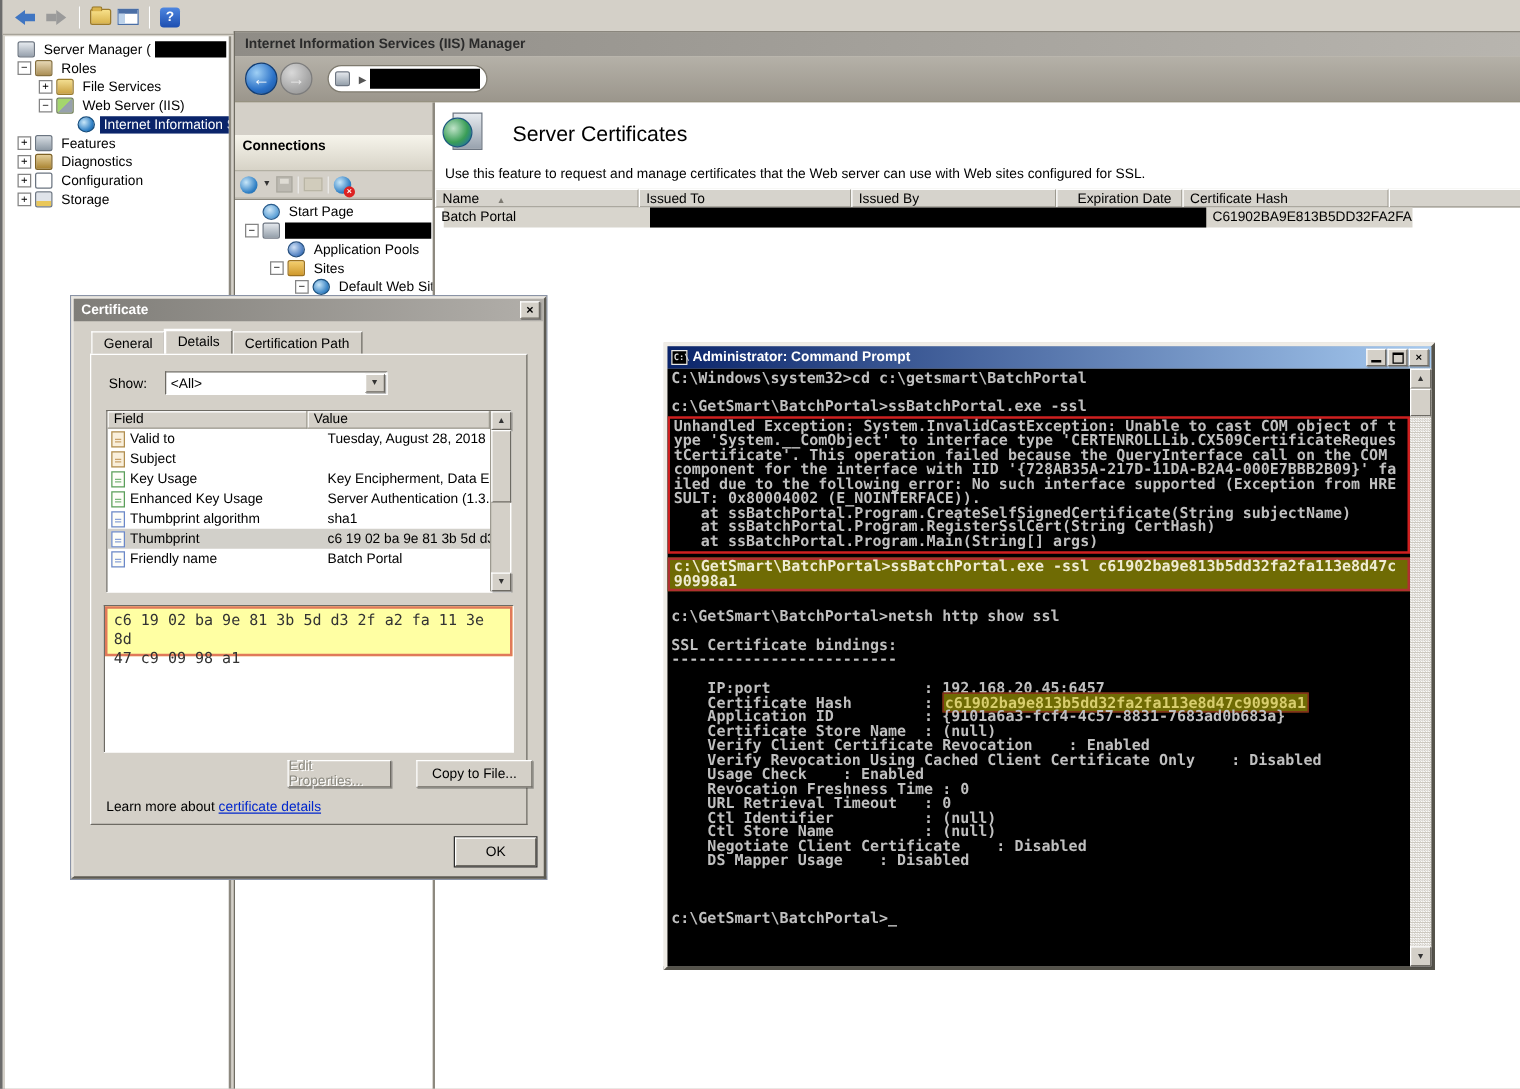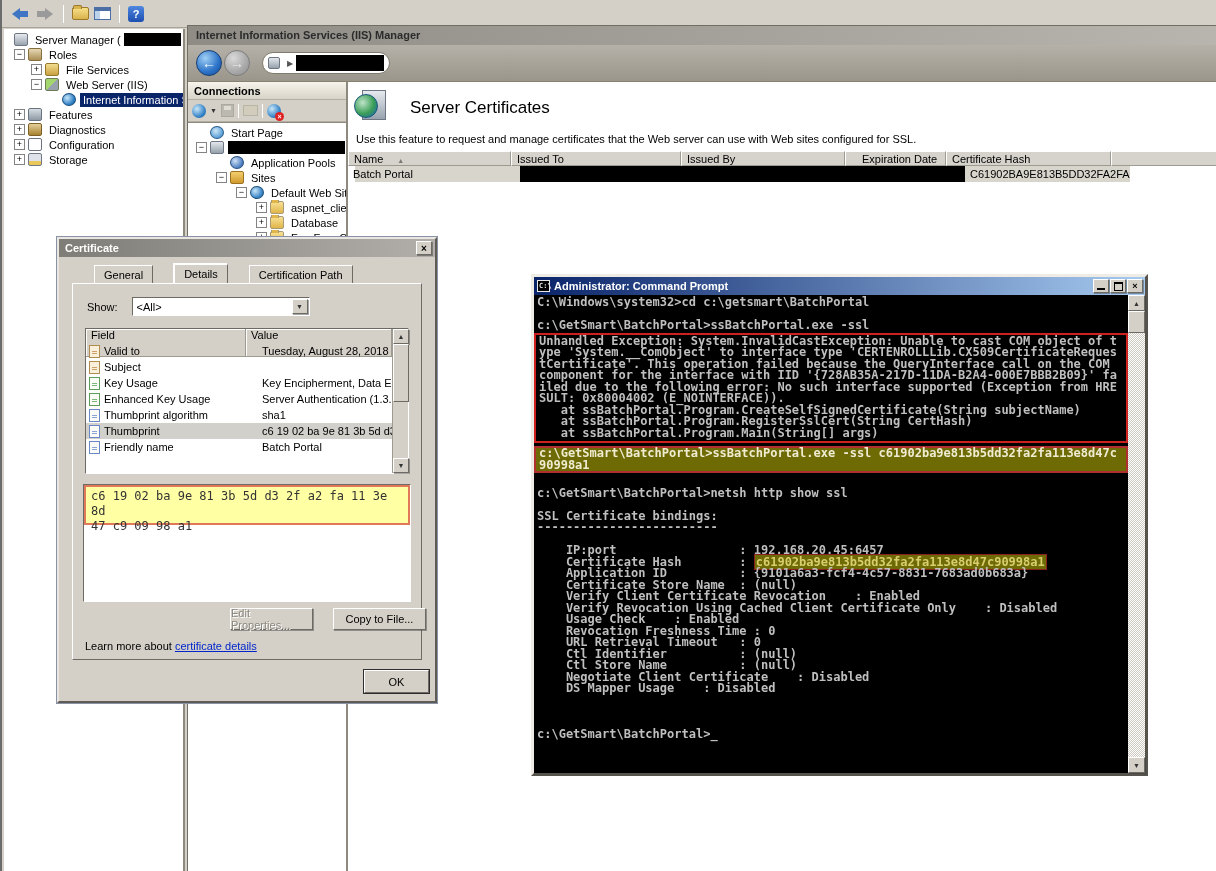--- a/index.html
+++ b/index.html
@@ -71,22 +71,22 @@
   .navcircle { width:26px; height:26px; border-radius:50%; display:flex; align-items:center; justify-content:center;
                font-size:14px; font-weight:bold; margin-right:2px; }
   .nav-back { background:radial-gradient(circle at 35% 30%,#9fd0f5,#2c72c8 60%,#174e96); color:#fff; border:1px solid #123d73; }
   .nav-fwd { background:radial-gradient(circle at 35% 30%,#d9d9d9,#a8a8a8 60%,#8f8f8f); color:#e9e9e9; border:1px solid #7c7c7c; }
   .addrbar { margin-left:10px; width:128px; height:22px; background:#fff; border-radius:11px; border:1px solid #7e7a6e;
              display:flex; align-items:center; padding-left:5px; gap:3px; }
   .addr-caret { font-size:8px; color:#555; }
   .iis-body { position:absolute; left:0; top:56px; right:0; bottom:0; display:flex; }
 
   .conn { width:160px; background:#d4d0c8; border-right:2px solid #8d897f; display:flex; flex-direction:column; }
-  .conn-header { height:18px; background:linear-gradient(#f6f4eb,#d7d3c7); border-bottom:1px solid #b3b0a3;
-                 font-weight:bold; padding:3px 0 0 6px; }
+  .conn-header { height:29px; background:linear-gradient(#f6f4eb,#d7d3c7); border-bottom:1px solid #b3b0a3;
+                 font-weight:bold; padding:3px 0 0 6px;margin-top:26px; }
   .conn-toolbar { height:22px; display:flex; align-items:center; gap:4px; padding-left:4px; border-bottom:1px solid #b3b0a3; }
   .ct-sep { width:1px; height:14px; background:#9a968c; border-right:1px solid #fff; }
   .mini-globe { width:14px; height:14px; border-radius:50%; background:radial-gradient(circle at 35% 35%,#c8e7f9,#2f7fc4 65%,#1a5d96); position:relative; }
   .mini-caret { font-size:7px; color:#333; }
   .mini-floppy { width:13px; height:13px; background:#a9a7a0; border:1px solid #8b897f; position:relative; opacity:.55; }
   .mini-floppy:before { content:""; position:absolute; left:2px; top:1px; right:2px; height:4px; background:#e8e6df; }
   .mini-upfolder { width:15px; height:11px; background:#cfc9b4; border:1px solid #a49f8a; opacity:.55; }
   .badge-x { position:absolute; right:-3px; bottom:-3px; width:9px; height:9px; border-radius:50%; background:#d22;
              color:#fff; font-size:7px; line-height:9px; text-align:center; font-weight:bold; }
   .conn-tree { flex:1; background:#fff; border-top:1px solid #8d897f; padding-top:2px; }
@@ -108,29 +108,29 @@
   .rcell { padding:2px 0 0 5px; white-space:nowrap; overflow:hidden; }
   .rowsel { position:absolute; left:7px; top:0; width:775px; height:16px; background:#d8d5cd; }
 
   
   .cert-dlg { position:absolute; left:55px; top:237px; width:380px; height:466px; background:#d4d0c8;
               border:2px solid; border-color:#e9e6e1 #5d5b53 #5d5b53 #e9e6e1; box-shadow:0 0 0 1px #8a93a6; z-index:5; }
   .dlg-title { height:18px; background:linear-gradient(90deg,#7f7d78,#b2afaa); color:#fff; font-weight:bold;
                display:flex; align-items:center; padding-left:6px; }
   .dlg-close { margin-left:auto; margin-right:3px; width:16px; height:14px; font-size:10px; font-weight:bold; color:#000; }
   .tabs { position:absolute; left:14px; top:24px; display:flex; align-items:flex-end; height:21px; }
-  .tab { padding:3px 9px; border:1px solid; border-color:#fff #6d6a63 #d4d0c8 #fff; background:#d4d0c8; height:19px;margin-left:21px; }
+  .tab { padding:3px 9px; border:1px solid; border-color:#fff #6d6a63 #d4d0c8 #fff; background:#d4d0c8; height:19px; }
   .tab.active { height:21px; border-bottom-color:#d4d0c8; position:relative; top:1px; box-shadow:-1px -1px 0 #fff; }
   .dlg-panel { position:absolute; left:13px; right:13px; top:44px; height:377px; background:#d4d0c8;
                border:1px solid; border-color:#fff #6d6a63 #6d6a63 #fff; }
   .show-row { position:absolute; left:14px; top:13px; display:flex; align-items:center; }
   .show-sel { margin-left:14px; width:178px; height:19px; display:flex; align-items:center; padding-left:4px; position:relative; }
   .sel-btn { position:absolute; right:1px; top:1px; bottom:1px; width:16px; font-size:7px; color:#333; }
   .ftable { position:absolute; left:12px; right:12px; top:44px; height:146px; border:1px solid; border-color:#6d6a63 #fff #fff #6d6a63; background:#fff; }
-  .ft-head { display:flex; height:28px;justify-content:center; }
+  .ft-head { display:flex; height:14px;justify-content:center; }
   .ft-h { background:#d4d0c8; border-right:1px solid #9d9a90; border-bottom:1px solid #9d9a90;
           box-shadow:inset 1px 1px 0 #fff; padding:0 0 0 5px; }
   .ft-scrollcol { position:absolute; right:0; top:0; bottom:0; width:16px; background:#d4d0c8; border-left:1px solid #9d9a90; }
   .ft-up,.ft-down { position:absolute; left:0; width:16px; height:15px; font-size:7px; color:#333; }
   .ft-up{ top:0; } .ft-down{ bottom:0; }
   .ft-thumb { position:absolute; left:0; top:15px; width:16px; height:58px; background:#d4d0c8;
               border:1px solid; border-color:#fff #6d6a63 #6d6a63 #fff; }
   .ft-rows { position:absolute; left:0; top:14px; right:16px; bottom:0; overflow:hidden; }
   .crow { display:flex; align-items:center; height:16px; white-space:nowrap; }
   .crow.sel { background:#d2d0ca; }

